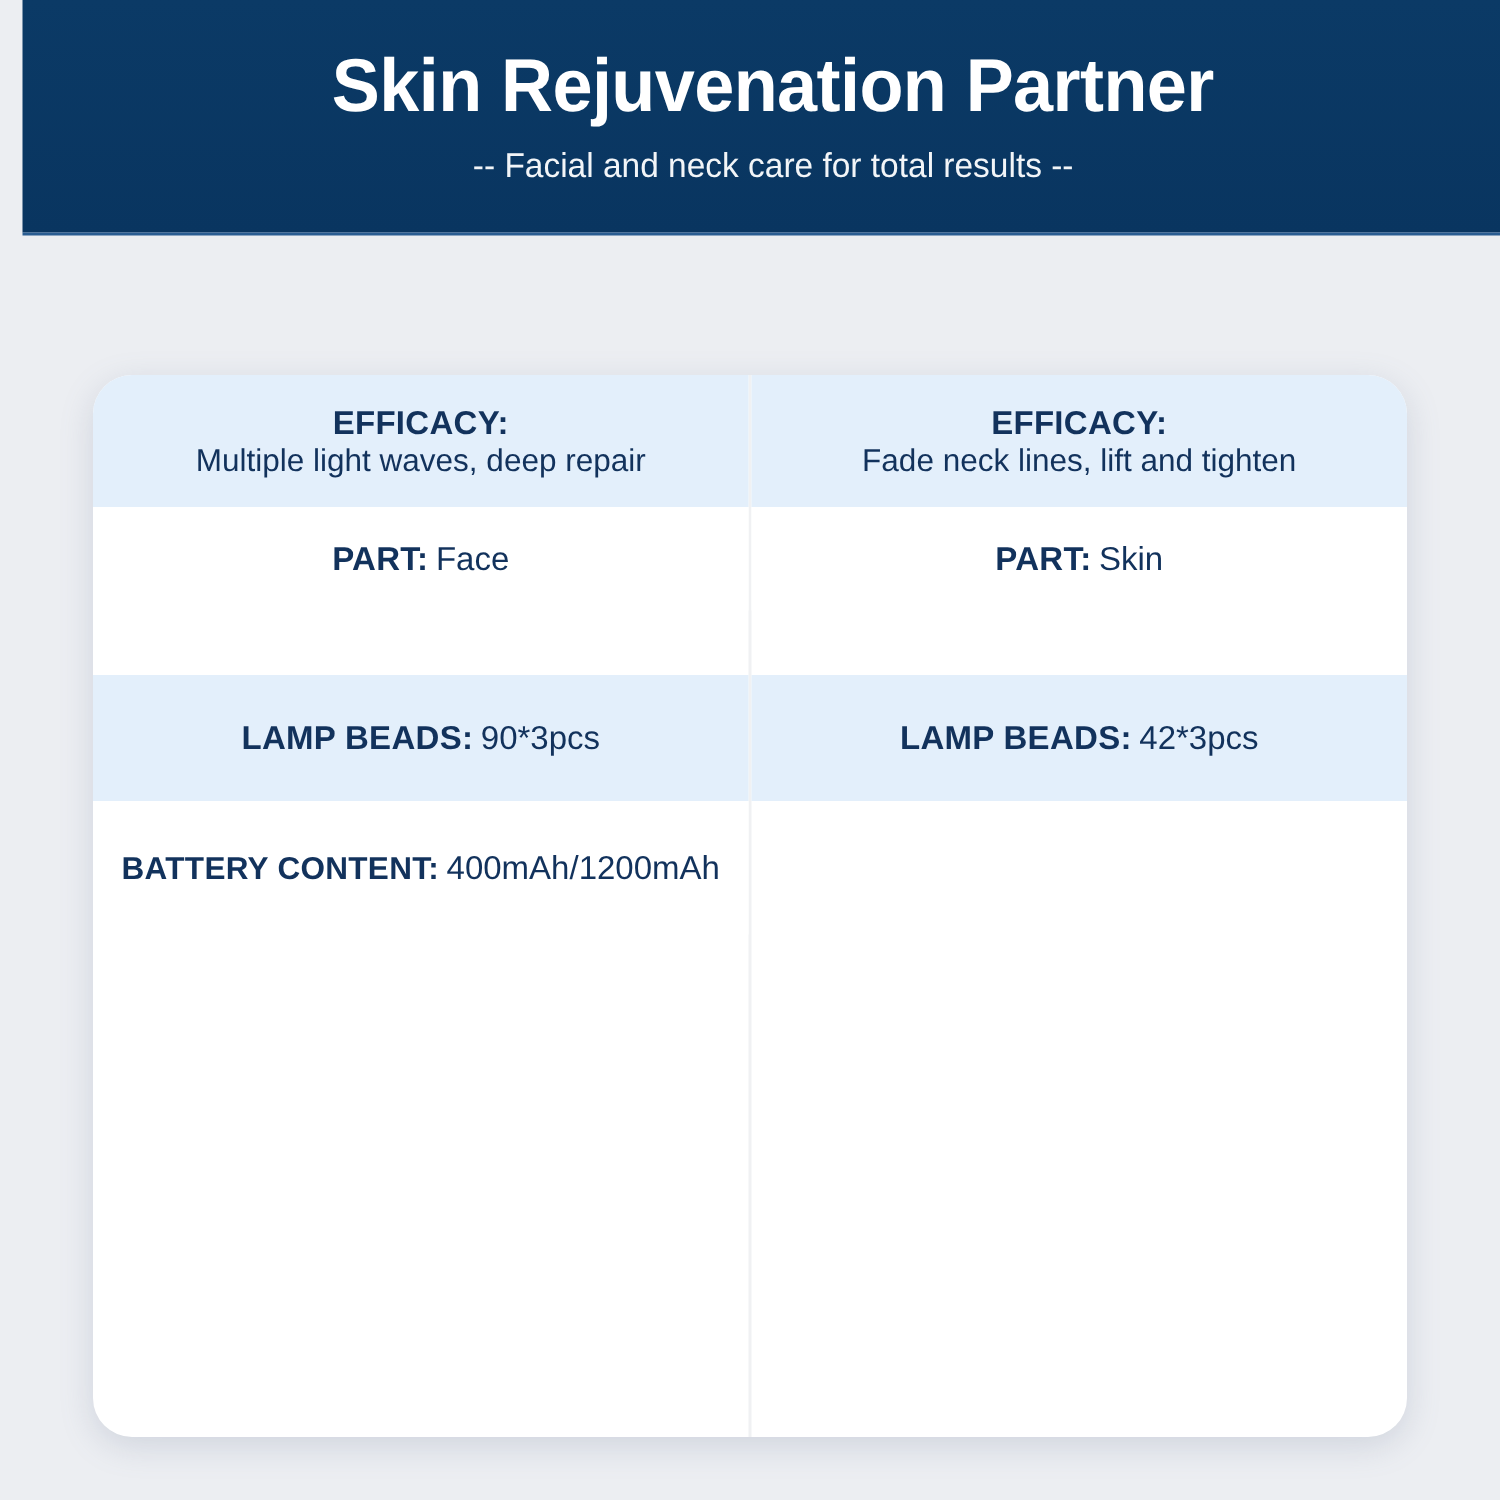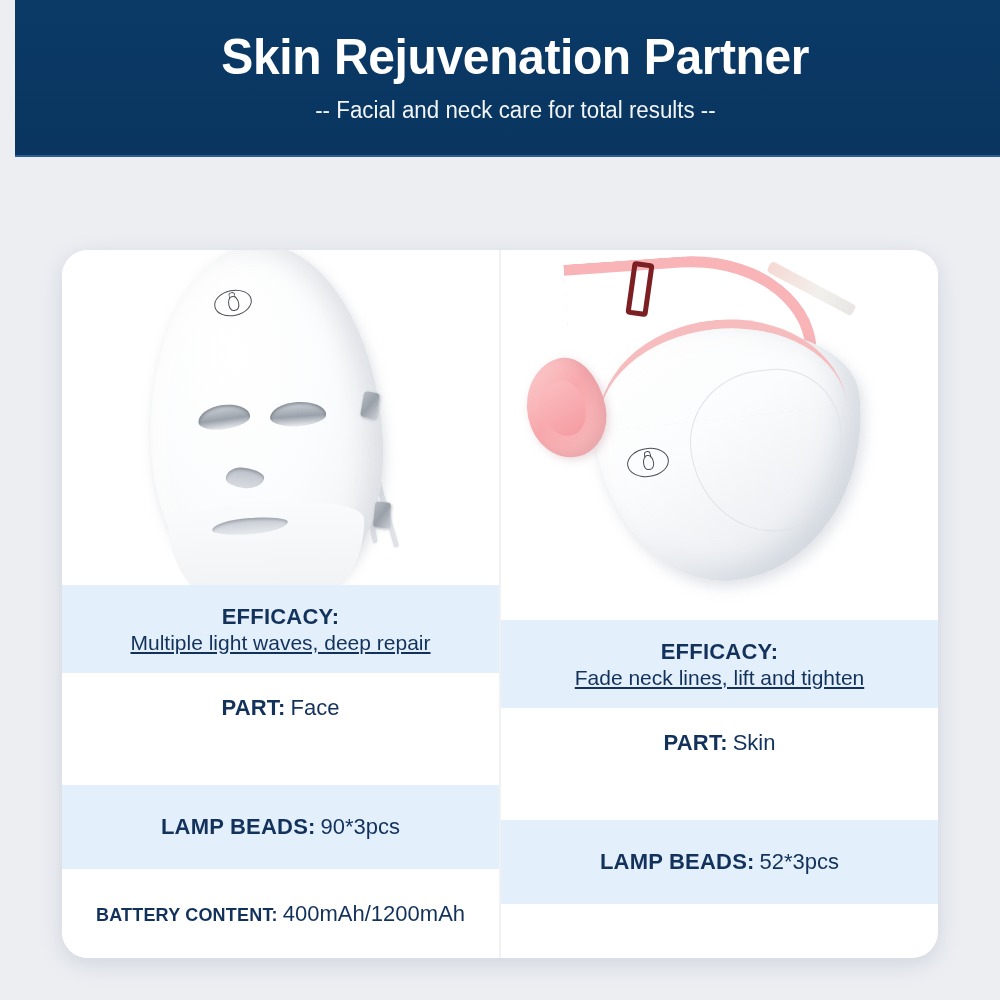--- a/index.html
+++ b/index.html
@@ -59,21 +59,20 @@
     height: 708px;
     background: #ffffff;
     border-radius: 26px;
     box-shadow: 0 6px 22px rgba(110,125,150,0.22);
     overflow: hidden;
     display: flex;
   }
   .col {
     width: 50%;
     display: flex;
-    flex-direction: column;
     position: relative;
   }
   .col.left { border-right: 2px solid #f0f1f3; }
 
   
   .product-area {
     height: 370px;
     position: relative;
     background: #ffffff;
     overflow: hidden;
@@ -277,26 +276,26 @@
   .spec-row.r1 { height: 88px; }
   .spec-row.r2 { height: 69px; }
   .spec-row.r3 { height: 84px; margin-top: 43px; }
   .spec-row.r4 { height: 89px; }
 
   .spec-label {
     font-weight: bold;
     font-size: 22px;
     letter-spacing: 0.2px;
   }
-  .spec-label.wide { font-size: 18px; }
+  .spec-label.wide { font-size: 21px; }
   .spec-value {
     font-weight: normal;
     font-size: 22px;
   }
-  .spec-value.block { margin-top: 1px; font-size: 21px; text-decoration: underline; }
+  .spec-value.block { margin-top: 1px; font-size: 21px; }
   .inline-pair { white-space: nowrap; }
   .inline-pair .spec-value { margin-left: 5px; }
 </style>
 </head>
 <body>
 
 <div class="banner">
   <div class="banner-title">Skin Rejuvenation Partner</div>
   <div class="banner-subtitle">-- Facial and neck care for total results --</div>
 </div>
@@ -368,19 +367,19 @@
         <span class="spec-label">EFFICACY:</span>
         <span class="spec-value block">Fade neck lines, lift and tighten</span>
       </div>
       <div class="spec-row plain r2">
         <span class="inline-pair">
           <span class="spec-label">PART:</span><span class="spec-value">Skin</span>
         </span>
       </div>
       <div class="spec-row alt r3">
         <span class="inline-pair">
-          <span class="spec-label">LAMP BEADS:</span><span class="spec-value">52*3pcs</span>
+          <span class="spec-label">LAMP BEADS:</span><span class="spec-value">42*3pcs</span>
         </span>
       </div>
     </div>
   </div>
 
 </div>
 
 </body></html>

